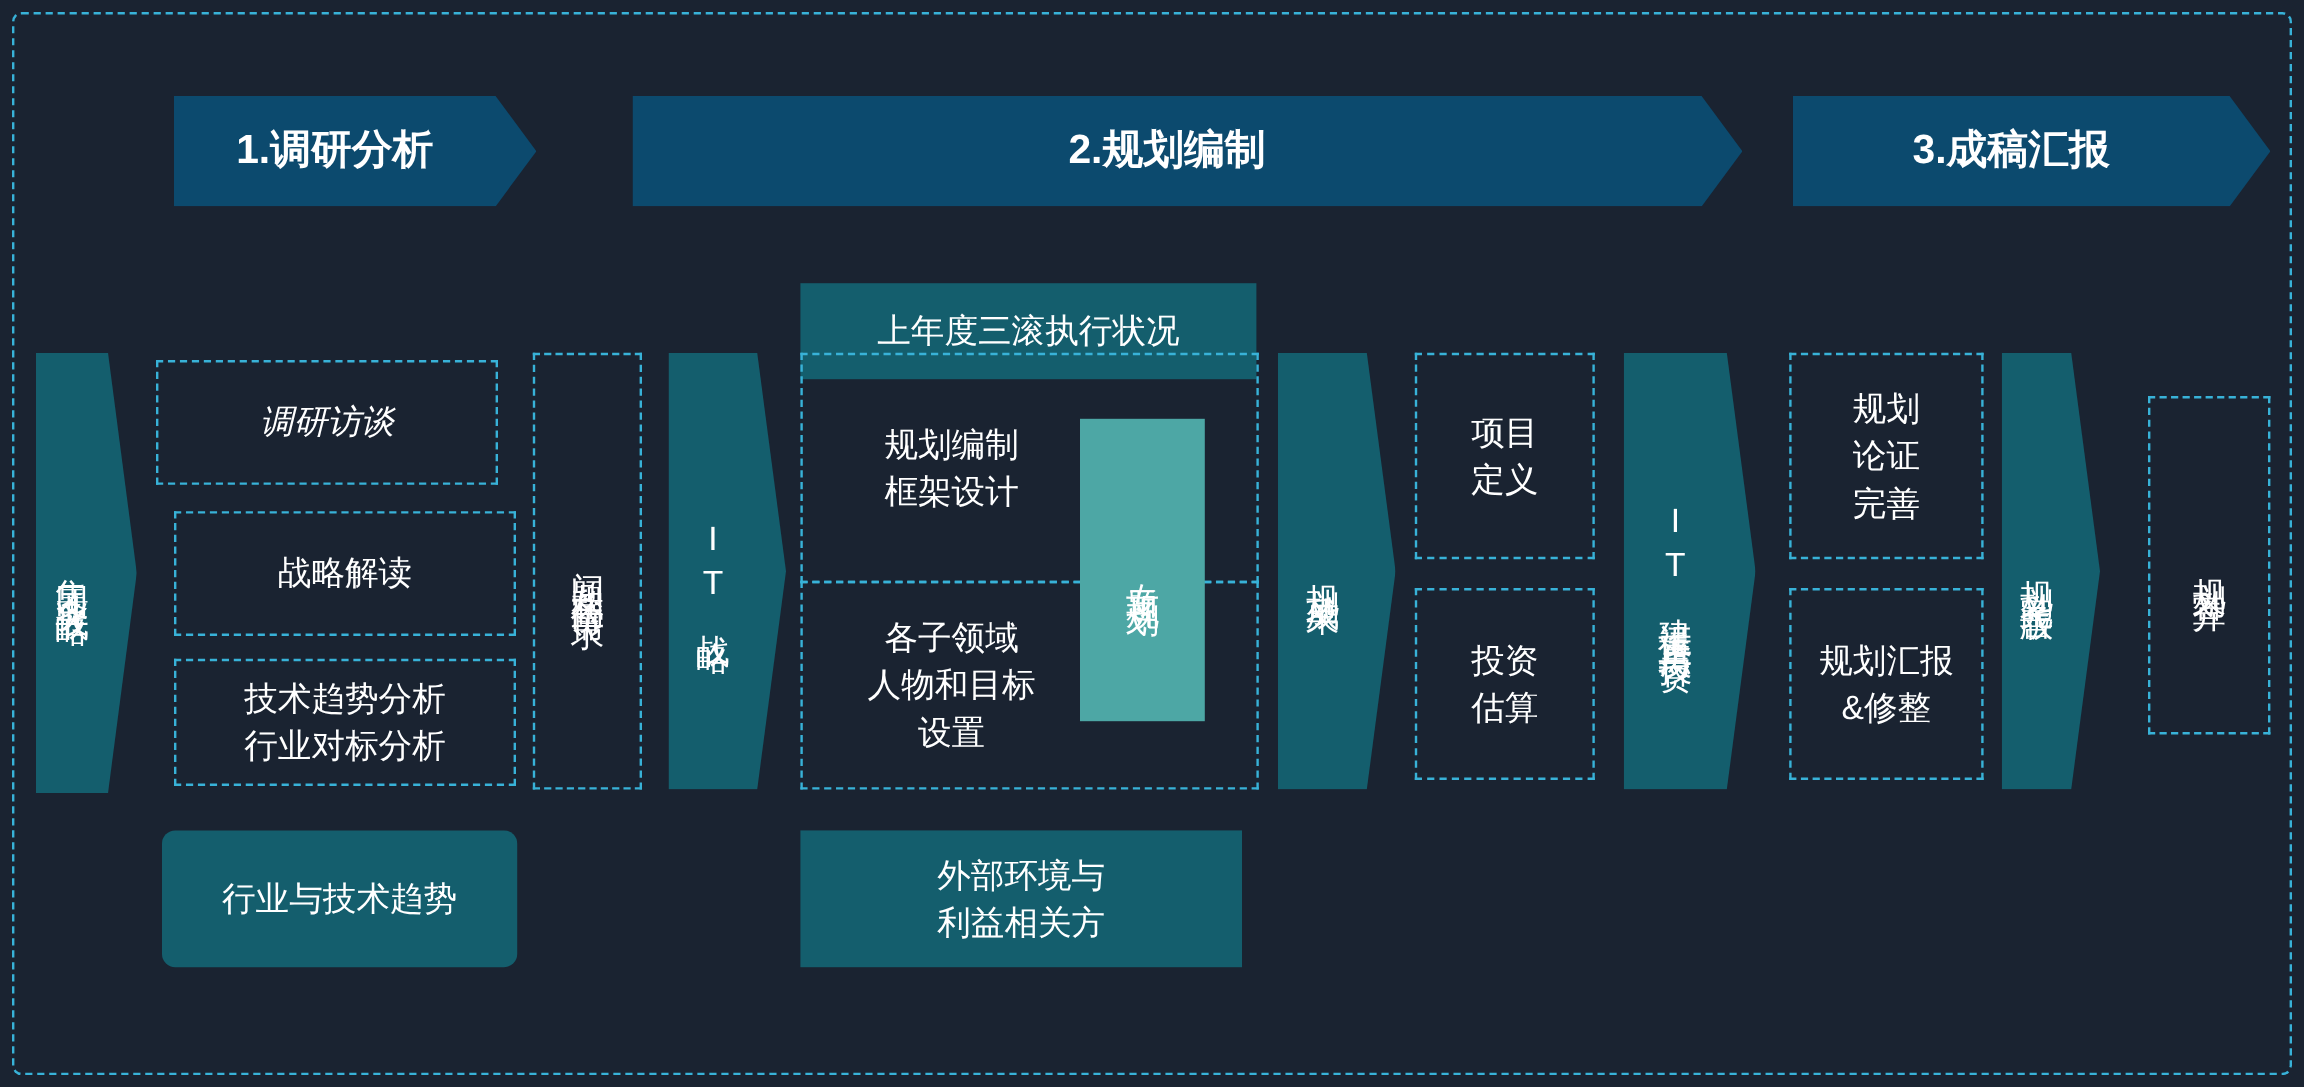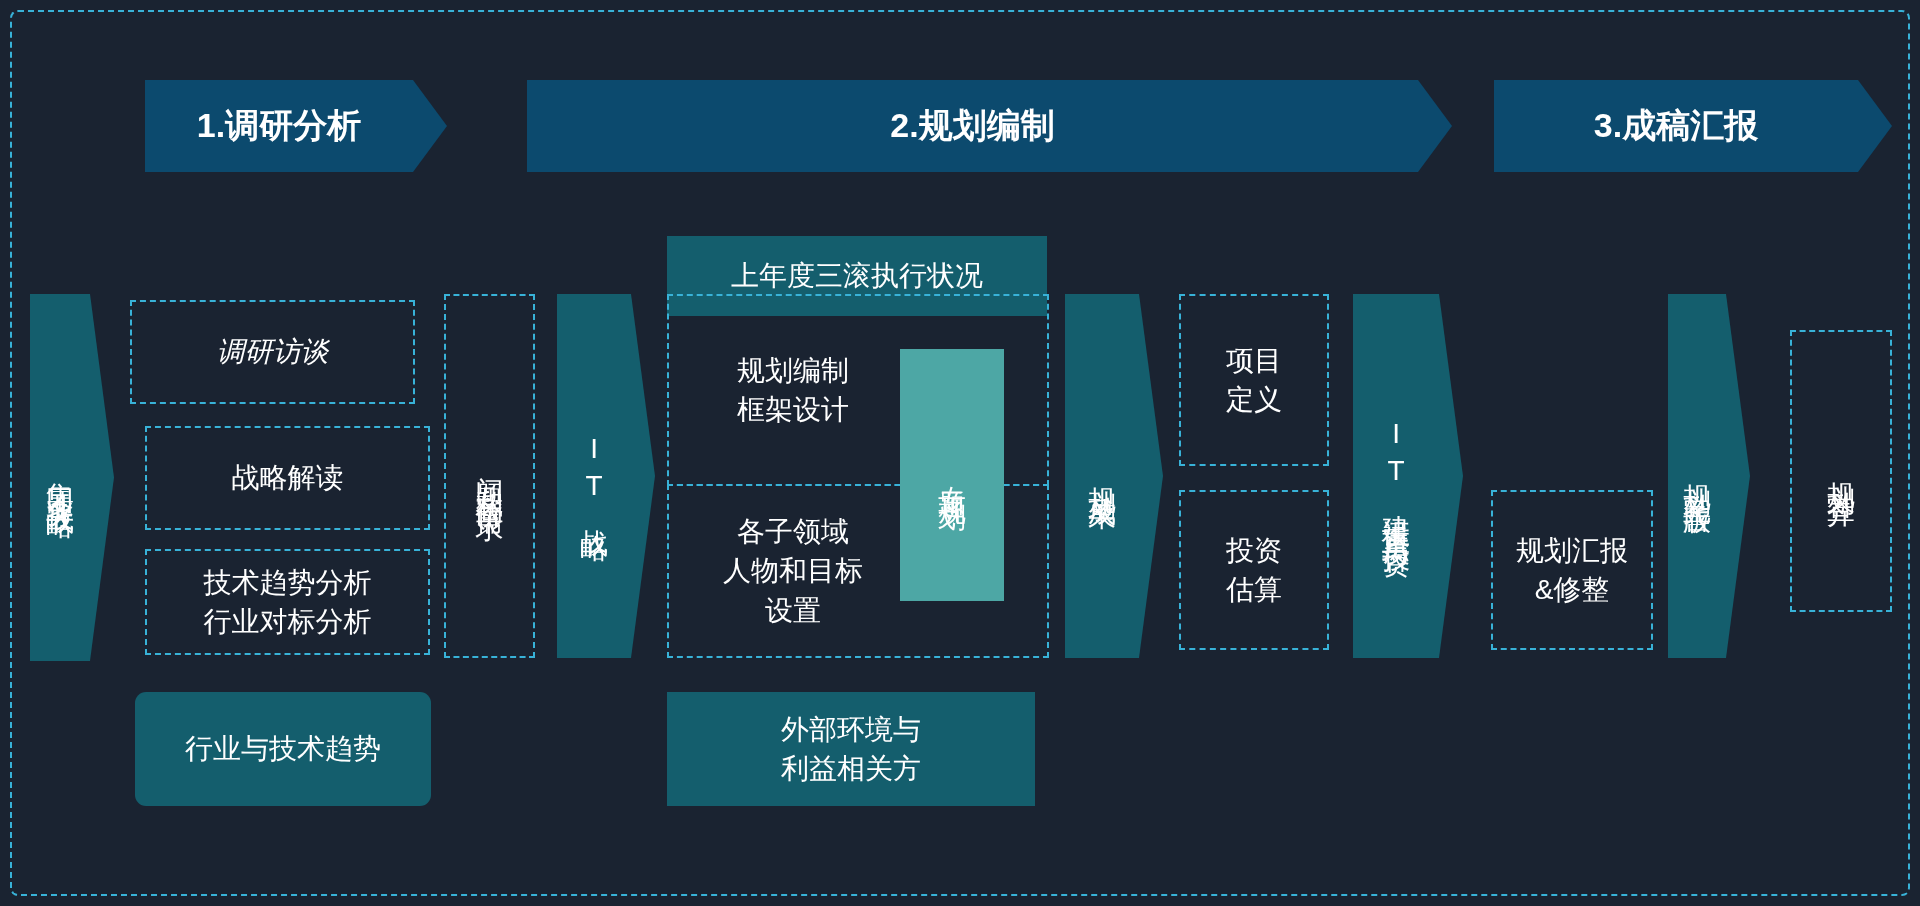--- a/index.html
+++ b/index.html
@@ -62,20 +62,23 @@
 
   <div class="node pent vtext" style="left:1065px; top:294px; width:98px; height:364px;">规划成果</div>
 
   <div class="node dashed" style="left:1179px; top:294px; width:150px; height:172px;">项目
 定义</div>
   <div class="node dashed" style="left:1179px; top:490px; width:150px; height:160px;">投资
 估算</div>
 
   <div class="node pent vtext" style="left:1353px; top:294px; width:110px; height:364px;">IT建设重点与投资</div>
 
+  <div class="node dashed" style="left:1491px; top:294px; width:162px; height:172px;">规划
+论证
+完善</div>
   <div class="node dashed" style="left:1491px; top:490px; width:162px; height:160px;">规划汇报
 &amp;修整</div>
 
   <div class="node pent vtext" style="left:1668px; top:294px; width:82px; height:364px;">规划完善版</div>
 
   <div class="node dashed vtext" style="left:1790px; top:330px; width:102px; height:282px;">规划宣介</div>
 
 </div>
 
 </body></html>

